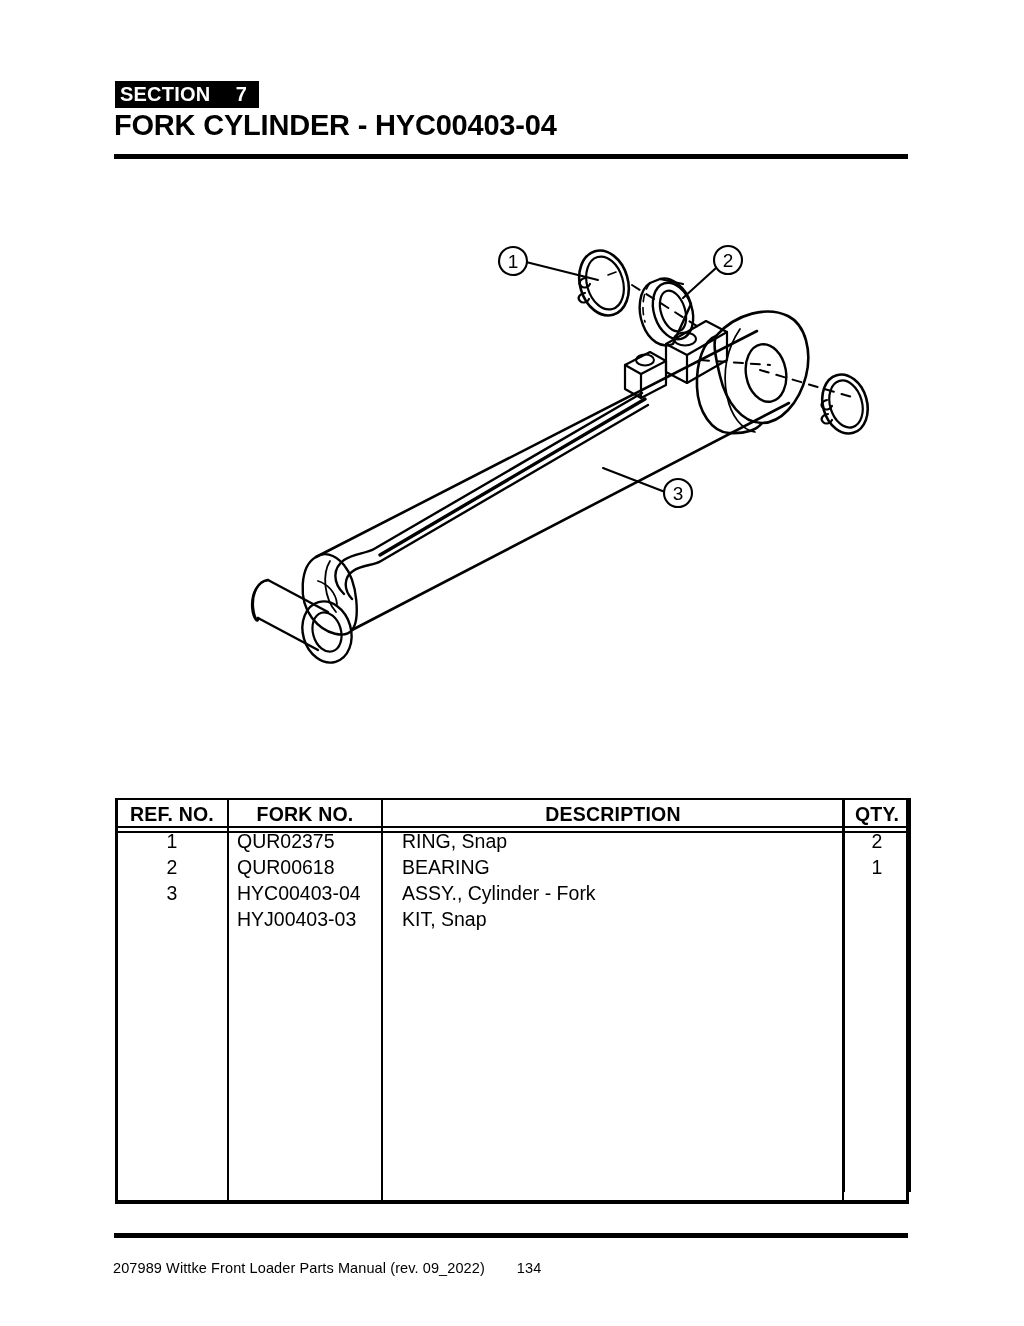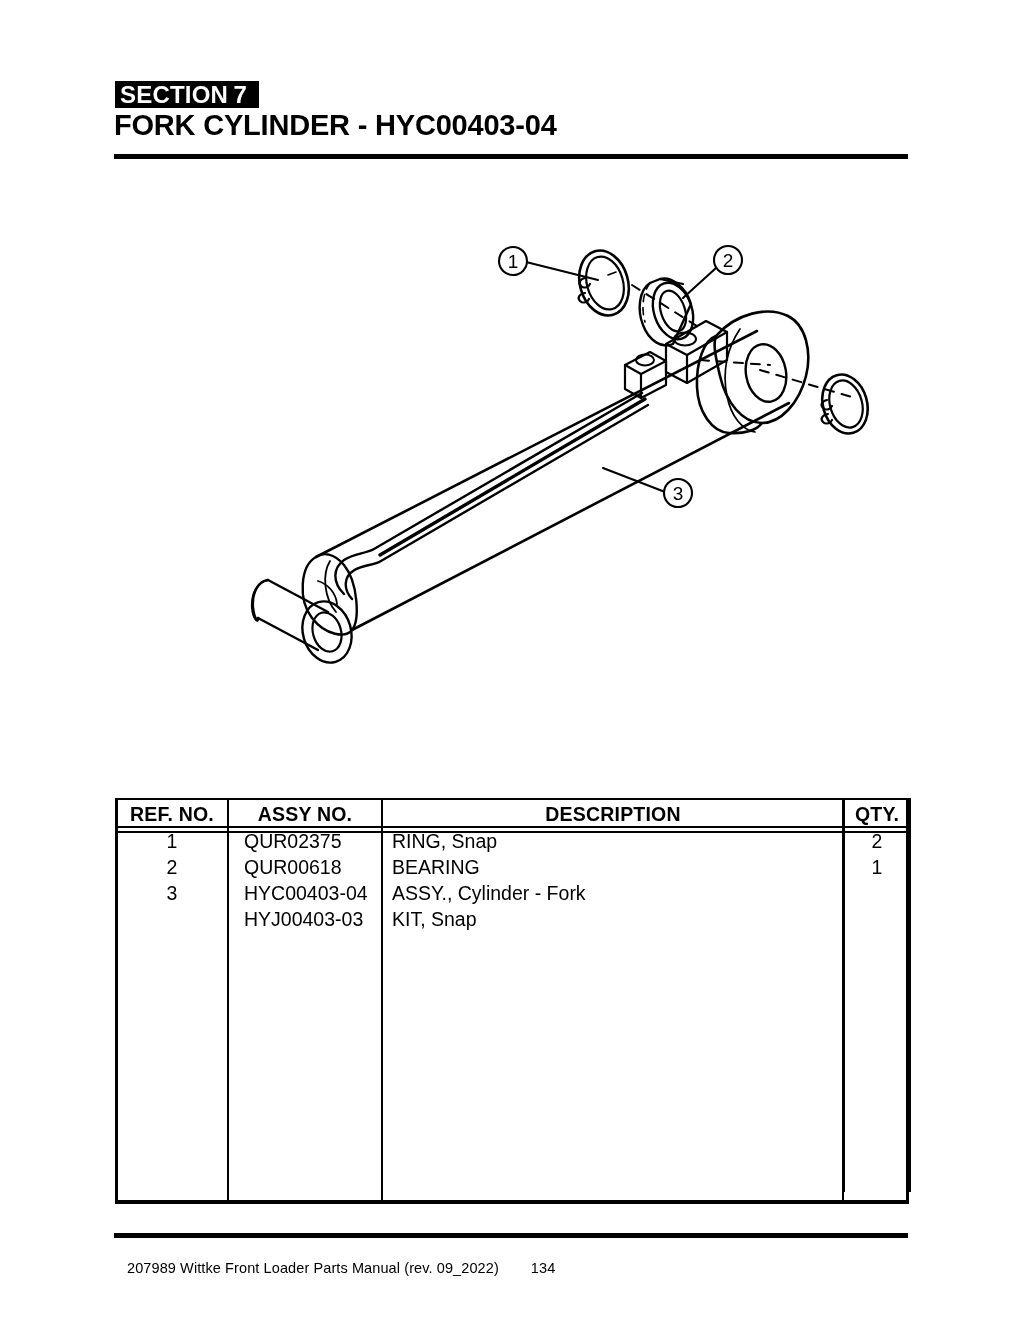--- a/index.html
+++ b/index.html
@@ -23,21 +23,21 @@
   
   #section-badge {
     position: absolute;
     left: 115px;
     top: 81px;
     width: 144px;
     height: 27px;
     background: #000000;
     color: #ffffff;
     font-weight: bold;
-    font-size: 24px;
+    font-size: 20px;
     letter-spacing: 0.2px;
     display: flex;
     align-items: center;
     box-sizing: border-box;
     padding: 0 6px 0 5px;
   }
   #section-badge .sec-word { flex: 0 0 auto; }
   #section-badge .sec-num { margin-left: auto; padding-right: 6px; }
 
   #page-title {
@@ -102,22 +102,22 @@
     border-left: 2px solid #000;
     border-right: 2px solid #000;
     border-top: none;
     border-bottom: none;
     height: 26px;
     padding: 0 0 0 0;
     vertical-align: middle;
     font-size: 19.5px;
   }
   #parts-table tbody td.ref  { text-align: center; }
-  #parts-table tbody td.part { text-align: left;  padding-left: 15px; }
-  #parts-table tbody td.desc { text-align: left;  padding-left: 9px; }
+  #parts-table tbody td.part { text-align: left;  padding-left: 8px; }
+  #parts-table tbody td.desc { text-align: left;  padding-left: 19px; }
   #parts-table tbody td.qty  { text-align: center; }
 
   
   #hdr-rule-a {
     position: absolute;
     left: 115px;
     top: 826px;
     width: 794px;
     height: 2px;
     background: #000;
@@ -164,21 +164,21 @@
   #footer-rule {
     position: absolute;
     left: 114px;
     top: 1233px;
     width: 794px;
     height: 5px;
     background: #000000;
   }
   #footer-text {
     position: absolute;
-    left: 127px;
+    left: 113px;
     top: 1260px;
     font-size: 14.5px;
     letter-spacing: 0.1px;
     white-space: nowrap;
   }
   #footer-text .page-no { display: inline-block; margin-left: 32px; }
 </style>
 </head>
 <body>
 
@@ -344,21 +344,21 @@
   <table id="parts-table">
     <colgroup>
       <col class="c-ref">
         <col class="c-part">
         <col class="c-desc">
         <col class="c-qty">
     </colgroup>
     <thead>
       <tr>
         <th>REF. NO.</th>
-        <th>ASSY NO.</th>
+        <th>FORK NO.</th>
         <th>DESCRIPTION</th>
         <th>QTY.</th>
       </tr>
     </thead>
     <tbody>
       <tr>
         <td class="ref">1</td>
         <td class="part">QUR02375</td>
         <td class="desc">RING, Snap</td>
         <td class="qty">2</td>

